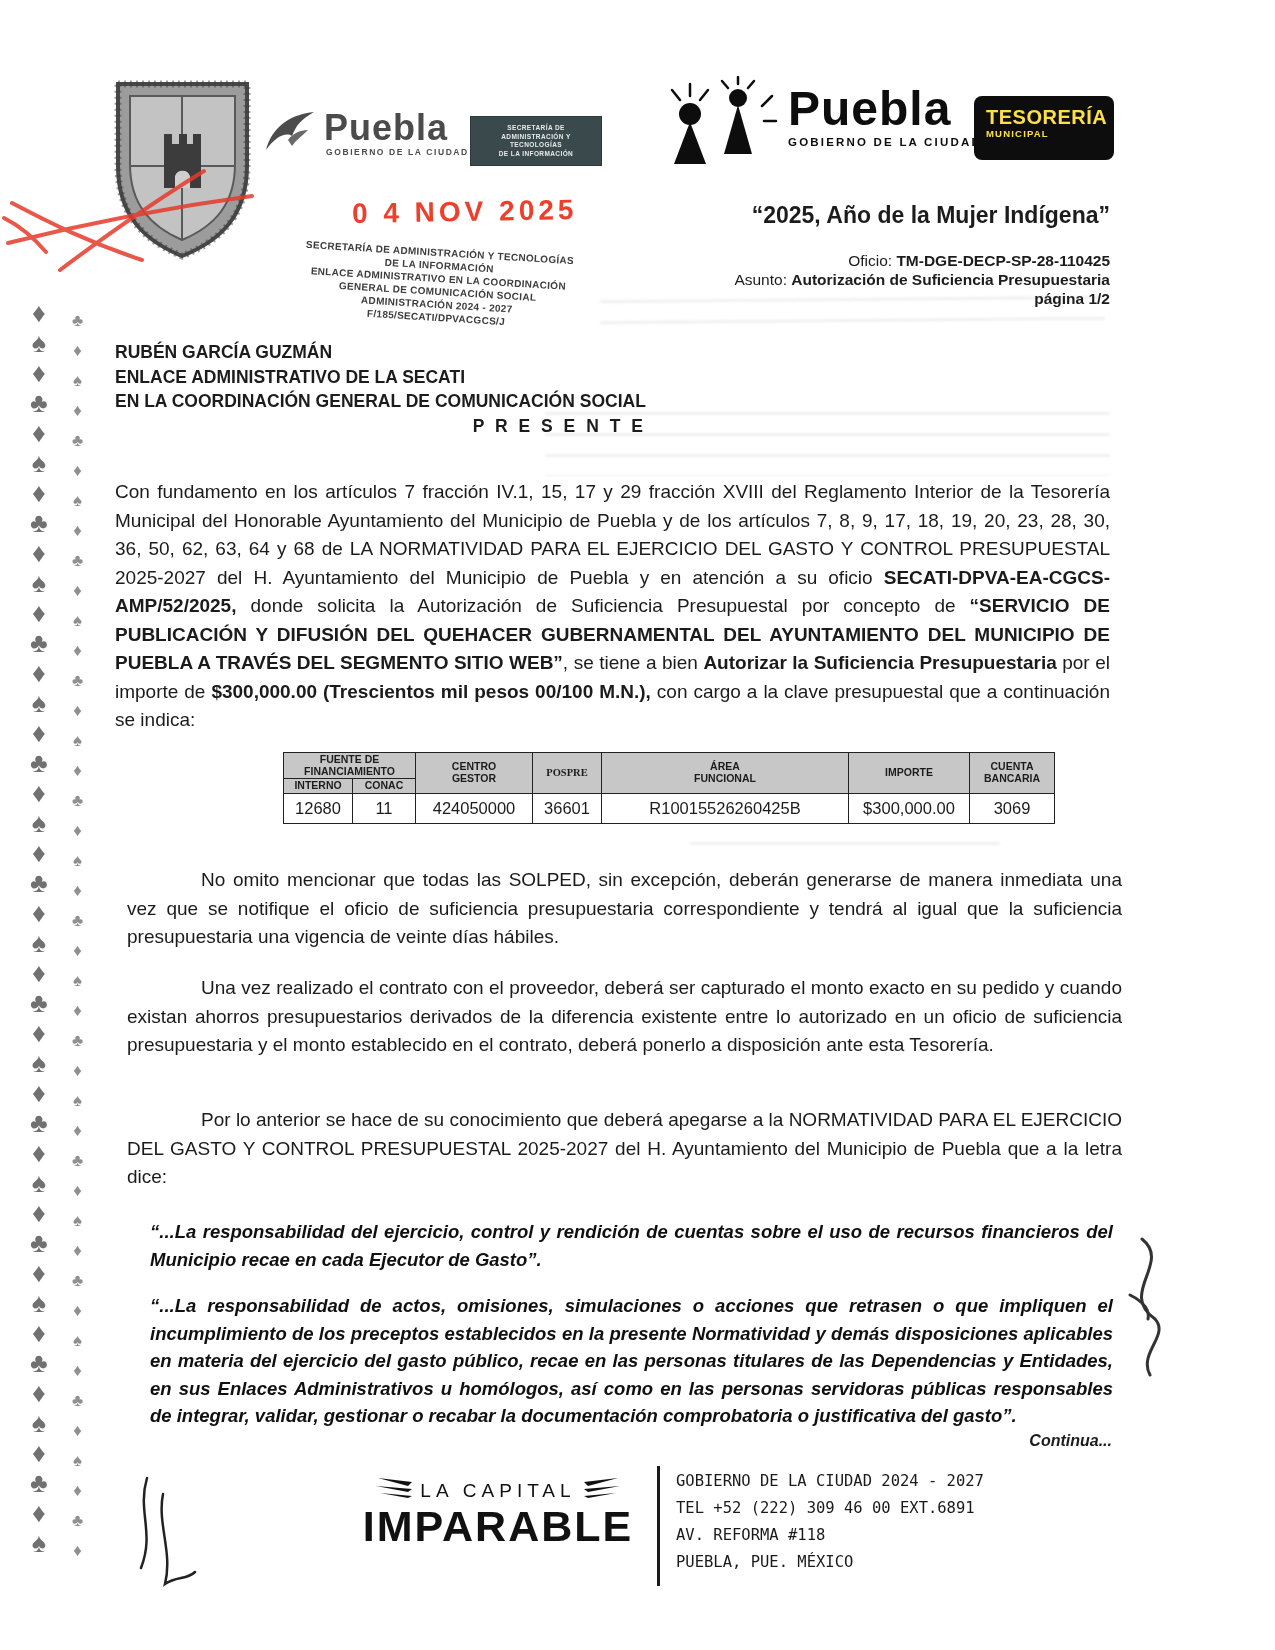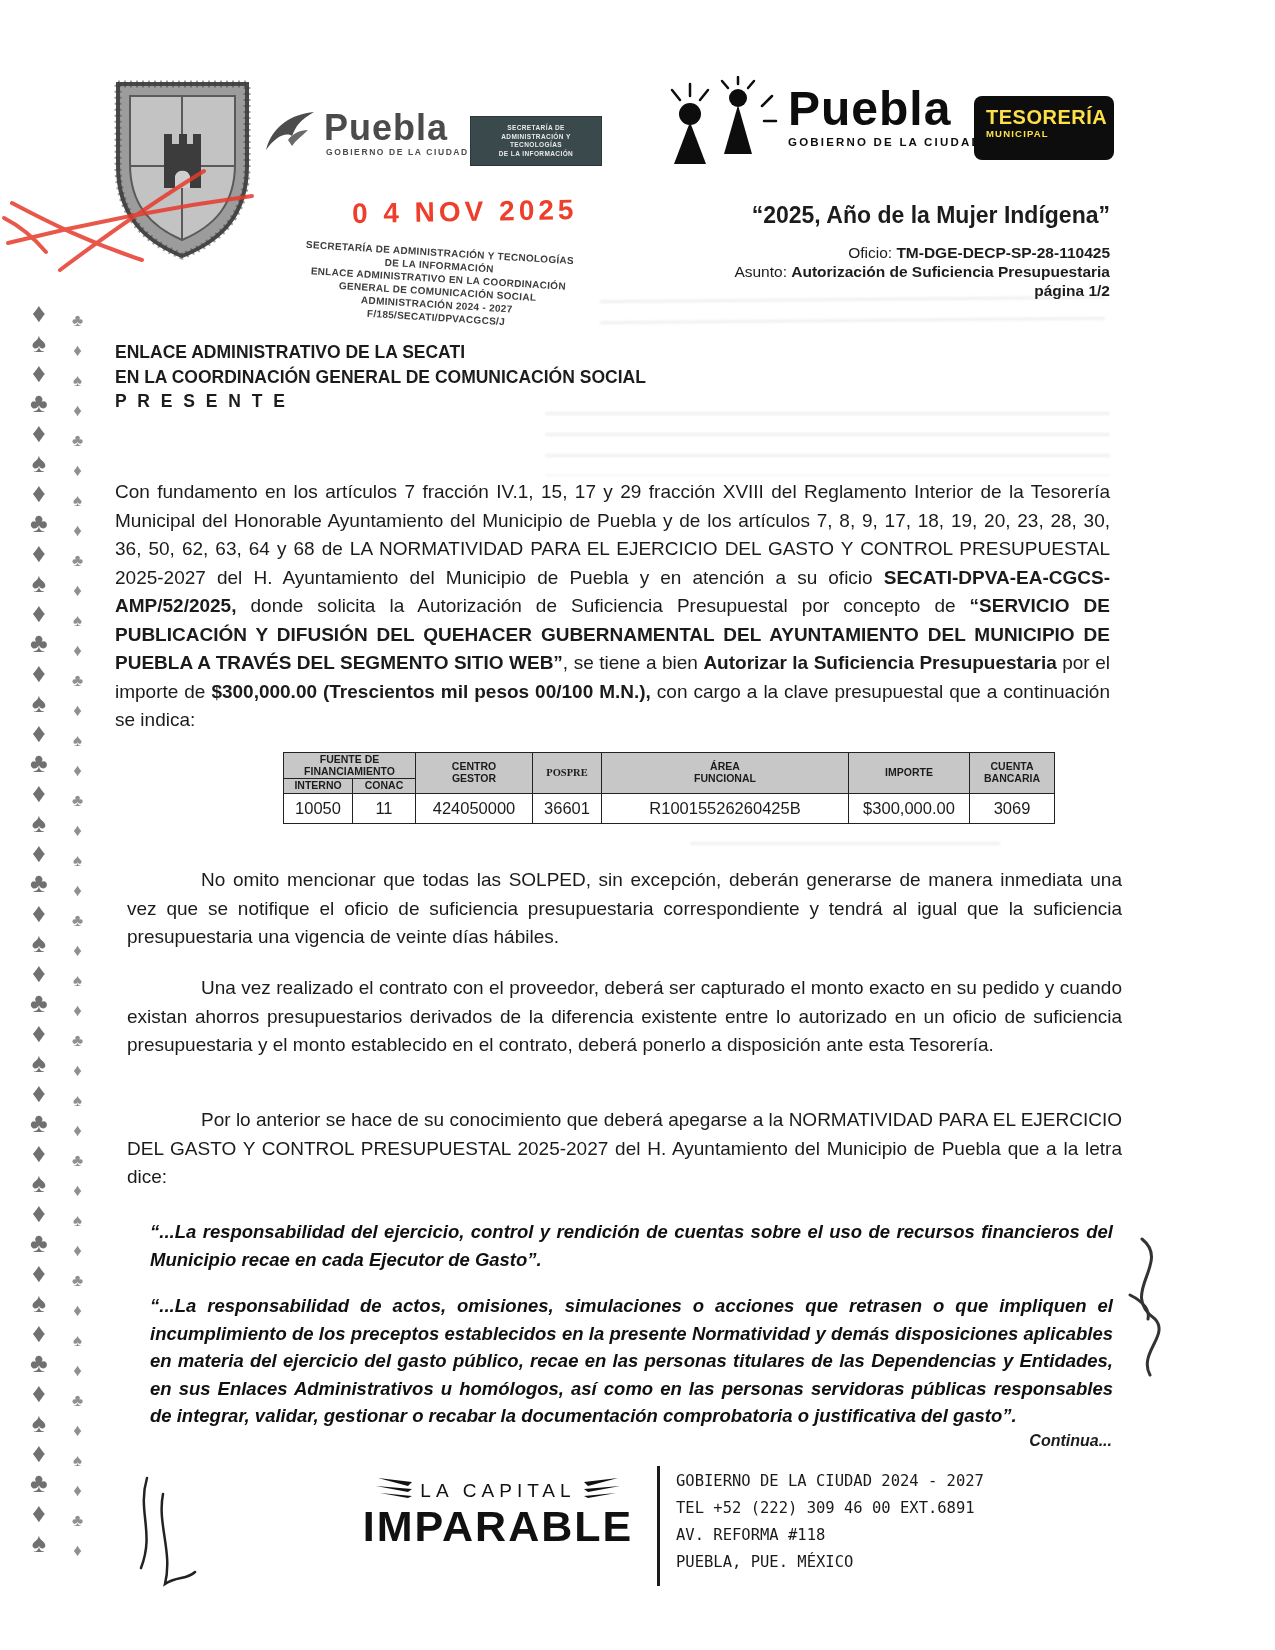--- a/index.html
+++ b/index.html
@@ -30,30 +30,30 @@
   .figures{position:absolute;left:660px;top:76px;}
   .logo-right{position:absolute;left:788px;top:84px;}
   .logo-right .word{font-size:48px;font-weight:800;color:#0d0d0d;line-height:50px;letter-spacing:1px;}
   .logo-right .sub{font-size:11.5px;font-weight:700;color:#0d0d0d;letter-spacing:2.2px;margin-top:2px;}
   .tes-box{position:absolute;left:974px;top:96px;width:140px;height:64px;background:#0d0d0d;border-radius:8px;
            color:#fde047;box-sizing:border-box;padding:10px 12px 0 12px;}
   .tes-box .t1{font-size:20px;font-weight:800;letter-spacing:.5px;line-height:22px;}
   .tes-box .t2{font-size:9.5px;font-weight:700;letter-spacing:1.2px;line-height:12px;}
 
   .motto{position:absolute;right:165px;top:202px;font-size:23px;font-weight:700;}
-  .ref-line{position:absolute;right:165px;font-size:15.5px;text-align:right;}
+  .ref-line{position:absolute;right:165px;font-size:15.5px;text-align:right;margin-top:8px;}
   .ref-oficio{top:244px;}
   .ref-asunto{top:263px;}
   .ref-pagina{top:282px;font-weight:700;}
   .ref-line .lab{font-weight:400;}
   .ref-line .val{font-weight:700;}
 
   
   .recipient{position:absolute;left:115px;top:340px;font-size:17.5px;font-weight:700;line-height:24.5px;}
-  .recipient .presente{letter-spacing:3px;}
+  .recipient .presente{letter-spacing:3px;text-align:right;}
 
   
   .para{position:absolute;left:115px;width:995px;text-align:justify;font-size:19px;line-height:28.5px;color:#1b1b1b;}
   .para .b{font-weight:700;}
   .indent{text-indent:74px;margin-left:12px;}
   .p1{top:478px;}
   .p2{top:866px;}
   .p3{top:974px;}
   .p4{top:1106px;}
 
@@ -265,20 +265,21 @@
   <div class="motto">“2025, Año de la Mujer Indígena”</div>
   <div class="ref-line ref-oficio">
     <span class="lab">Oficio: </span><span class="val">TM-DGE-DECP-SP-28-110425</span>
   </div>
   <div class="ref-line ref-asunto">
     <span class="lab">Asunto: </span><span class="val">Autorización de Suficiencia Presupuestaria</span>
   </div>
   <div class="ref-line ref-pagina">página 1/2</div>
 
   <div class="recipient">
+    <div>RUBÉN GARCÍA GUZMÁN</div>
     <div>ENLACE ADMINISTRATIVO DE LA SECATI</div>
     <div>EN LA COORDINACIÓN GENERAL DE COMUNICACIÓN SOCIAL</div>
     <div class="presente">P R E S E N T E</div>
   </div>
 
   <div class="para p1"><span>Con fundamento en los artículos 7 fracción IV.1, 15, 17 y 29 fracción XVIII del Reglamento Interior de la Tesorería Municipal del Honorable Ayuntamiento del Municipio de Puebla y de los artículos 7, 8, 9, 17, 18, 19, 20, 23, 28, 30, 36, 50, 62, 63, 64 y 68 de LA NORMATIVIDAD PARA EL EJERCICIO DEL GASTO Y CONTROL PRESUPUESTAL 2025-2027 del H. Ayuntamiento del Municipio de Puebla y en atención a su oficio </span><span class="b">SECATI-DPVA-EA-CGCS-AMP/52/2025,</span><span> donde solicita la Autorización de Suficiencia Presupuestal por concepto de </span><span class="b">“SERVICIO DE PUBLICACIÓN Y DIFUSIÓN DEL QUEHACER GUBERNAMENTAL DEL AYUNTAMIENTO DEL MUNICIPIO DE PUEBLA A TRAVÉS DEL SEGMENTO SITIO WEB”</span><span>, se tiene a bien </span><span class="b">Autorizar la Suficiencia Presupuestaria</span><span> por el importe de </span><span class="b">$300,000.00 (Trescientos mil pesos 00/100 M.N.),</span><span> con cargo a la clave presupuestal que a continuación se indica:</span></div>
   <div class="para p2 indent">No omito mencionar que todas las SOLPED, sin excepción, deberán generarse de manera inmediata una vez que se notifique el oficio de suficiencia presupuestaria correspondiente y tendrá al igual que la suficiencia presupuestaria una vigencia de veinte días hábiles.</div>
   <div class="para p3 indent">Una vez realizado el contrato con el proveedor, deberá ser capturado el monto exacto en su pedido y cuando existan ahorros presupuestarios derivados de la diferencia existente entre lo autorizado en un oficio de suficiencia presupuestaria y el monto establecido en el contrato, deberá ponerlo a disposición ante esta Tesorería.</div>
   <div class="para p4 indent">Por lo anterior se hace de su conocimiento que deberá apegarse a la NORMATIVIDAD PARA EL EJERCICIO DEL GASTO Y CONTROL PRESUPUESTAL 2025-2027 del H. Ayuntamiento del Municipio de Puebla que a la letra dice:</div>
 
@@ -294,21 +295,21 @@
 FUNCIONAL</th>
       <th class="cw-imp" rowspan="2">IMPORTE</th>
       <th class="cw-cb" rowspan="2">CUENTA
 BANCARIA</th>
     </tr>
     <tr>
       <th class="cw-int">INTERNO</th>
       <th class="cw-con">CONAC</th>
     </tr>
     <tr>
-      <td>10050</td>
+      <td>12680</td>
       <td>11</td>
       <td>424050000</td>
       <td>36601</td>
       <td>R10015526260425B</td>
       <td>$300,000.00</td>
       <td>3069</td>
     </tr>
   </tbody>
     </table>
 

